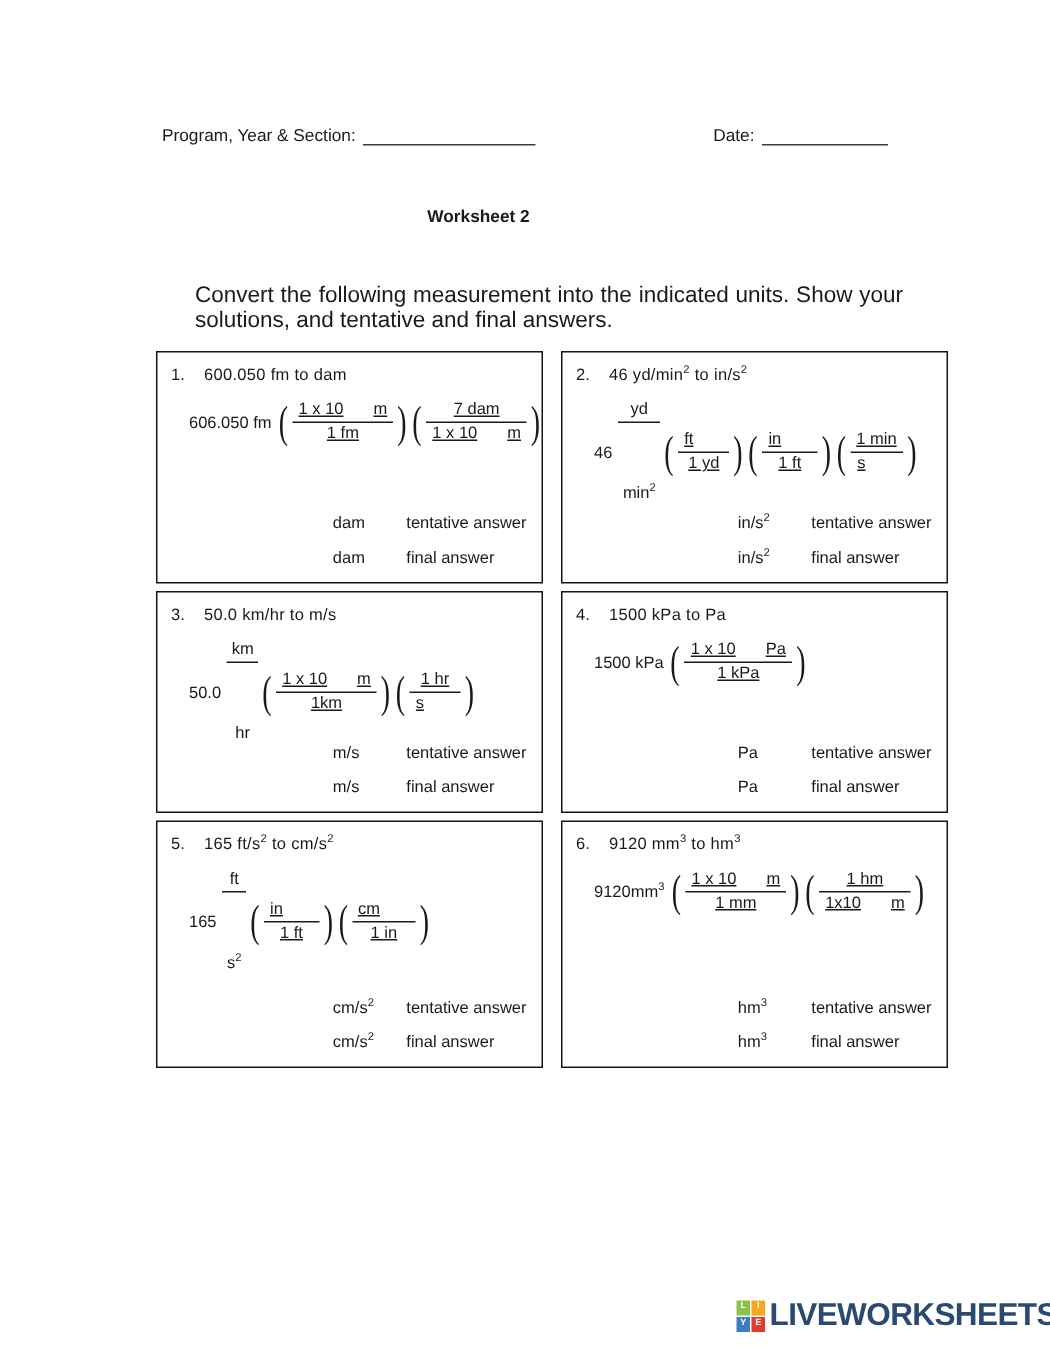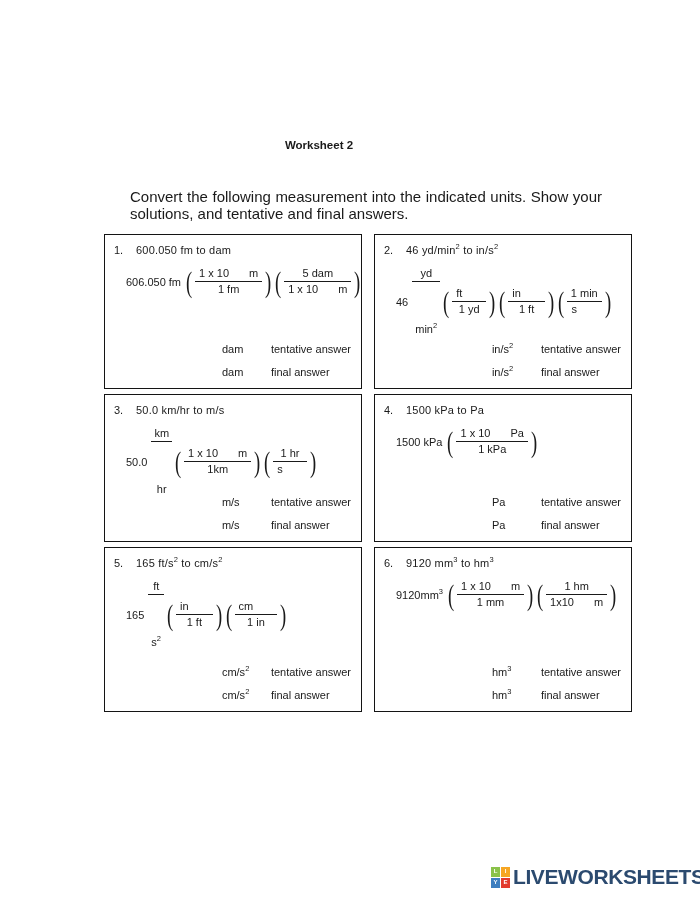--- a/index.html
+++ b/index.html
@@ -165,20 +165,21 @@
     transform: scaleX(.62);
     font-family: "Liberation Serif", serif;
   }
   .factor .inner {
     display: inline-flex;
     flex-direction: column;
     text-align: center;
     justify-content: center;
     line-height: 13px;
     padding: 0 1px;
+    text-decoration: underline;
   }
   .factor .num {
     border-bottom: 1.2px solid #1a1a1a;
     padding: 0 4px 1px 4px;
     white-space: nowrap;
   }
   .factor .den {
     padding: 1px 4px 0 4px;
     white-space: nowrap;
   }
@@ -247,20 +248,30 @@
     color: #2b4a6f;
     font-family: "Liberation Sans", sans-serif;
   }
 </style>
 </head>
 <body>
 
 <div class="page">
 
   <div class="header">
+    <div class="hdr-row">
+      <div class="hdr-left">
+        <span class="hdr-label">Program, Year &amp; Section:</span>
+        <span class="rule prog"></span>
+      </div>
+      <div class="hdr-right">
+        <span class="hdr-label">Date:</span>
+        <span class="rule date"></span>
+      </div>
+    </div>
   </div>
 
   <div class="title-block">
     <div>Worksheet 2</div>
   </div>
 
   <div class="instructions">Convert the following measurement into the indicated units.  Show your solutions, and tentative and final answers.</div>
 
   <div class="grid">
       <div class="grid-row">
@@ -275,21 +286,21 @@
               <span class="paren">(</span>
               <span class="inner">
                 <span class="num">1 x 10<span class="blank-exp"></span>m</span>
                 <span class="den">1 fm</span>
               </span>
               <span class="paren">)</span>
             </span>
             <span class="factor">
               <span class="paren">(</span>
               <span class="inner">
-                <span class="num">5 dam</span>
+                <span class="num">7 dam</span>
                 <span class="den">1 x 10<span class="blank-exp"></span>m</span>
               </span>
               <span class="paren">)</span>
             </span>
           </div>
           <div class="answers">
             <div class="ans-line">
               <span class="ans-unit wide">dam</span>
               <span class="ans-label">tentative answer</span>
             </div>

